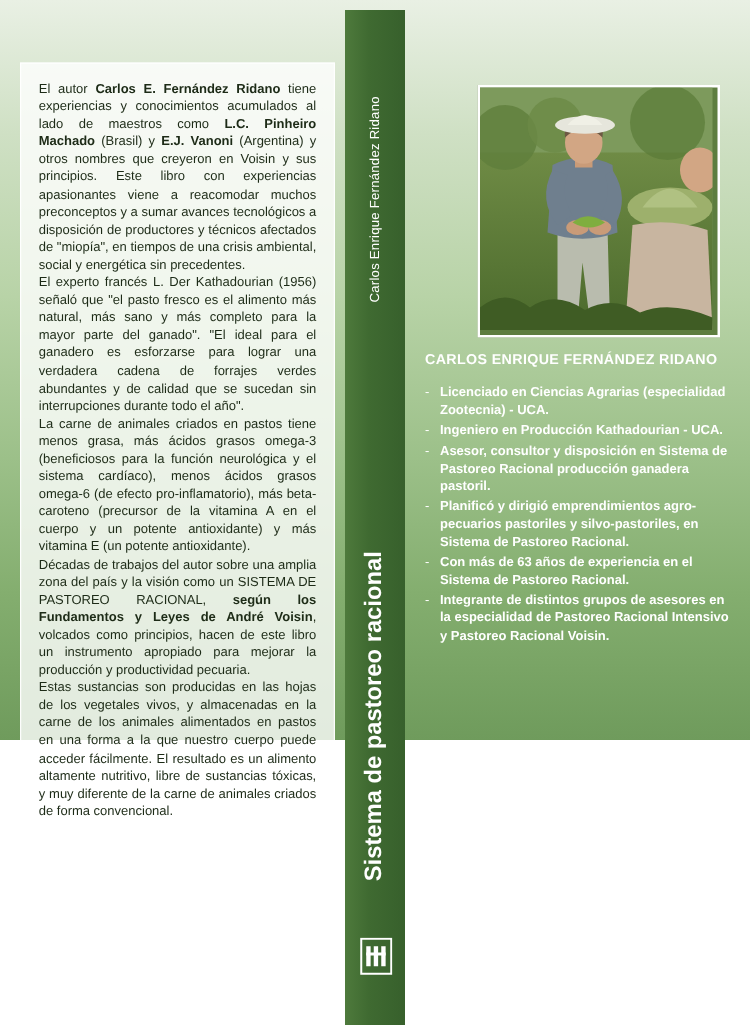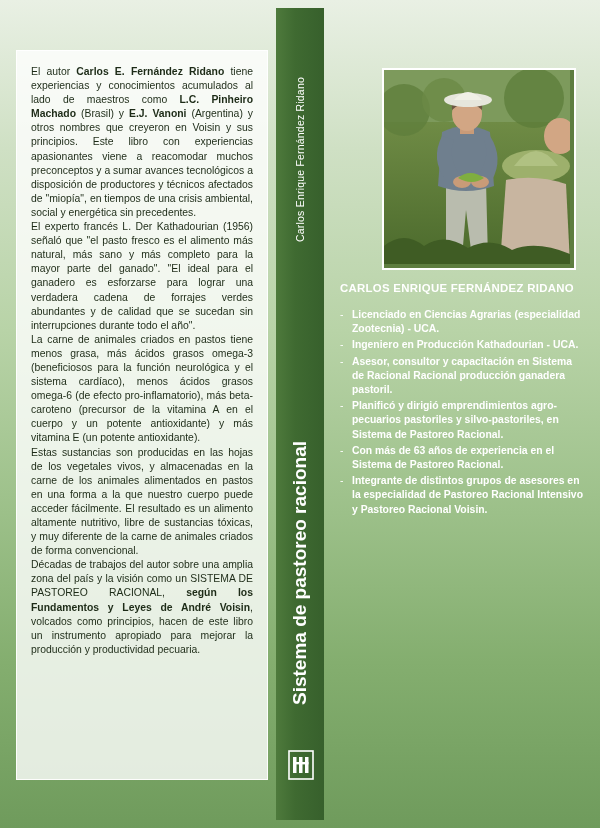--- a/index.html
+++ b/index.html
@@ -3,21 +3,21 @@
 <meta charset="utf-8">
 <style>
   html,body{margin:0;padding:0;}
   body{
     width:600px;height:828px;
     background:#ffffff;
     font-family:"Liberation Sans",sans-serif;
     overflow:hidden;
   }
   .cover{
-    position:absolute;left:0;top:0;width:600px;height:828px;
+    position:absolute;left:0;top:0;width:600px;height:592px;
     background:
       linear-gradient(180deg,#e9f0e4 0%,#cfe0c4 18%,#b8d3a7 40%,#9cc089 62%,#84ae6f 80%,#6f9b5c 100%);
   }
   
   .page-frame{
     position:absolute;left:8px;top:8px;width:584px;height:812px;
     border:0;
   }
   
   .back-cover{
@@ -92,22 +92,22 @@
 <body>
 
 <div class="cover">
   <div class="page-frame"></div>
 
   <div class="back-cover">
     <div class="back-text">
       <p>El autor <b>Carlos E. Fernández Ridano</b> tiene experiencias y conocimientos acumulados al lado de maestros como <b>L.C. Pinheiro Machado</b> (Brasil) y <b>E.J. Vanoni</b> (Argentina) y otros nombres que creyeron en Voisin y sus principios. Este libro con experiencias apasionantes viene a reacomodar muchos preconceptos y a sumar avances tecnológicos a disposición de productores y técnicos afectados de "miopía", en tiempos de una crisis ambiental, social y energética sin precedentes.</p>
       <p>El experto francés L. Der Kathadourian (1956) señaló que "el pasto fresco es el alimento más natural, más sano y más completo para la mayor parte del ganado". "El ideal para el ganadero es esforzarse para lograr una verdadera cadena de forrajes verdes abundantes y de calidad que se sucedan sin interrupciones durante todo el año".</p>
       <p>La carne de animales criados en pastos tiene menos grasa, más ácidos grasos omega-3 (beneficiosos para la función neurológica y el sistema cardíaco), menos ácidos grasos omega-6 (de efecto pro-inflamatorio), más beta-caroteno (precursor de la vitamina A en el cuerpo y un potente antioxidante) y más vitamina E (un potente antioxidante).</p>
+      <p>Décadas de trabajos del autor sobre una amplia zona del país y la visión como un SISTEMA DE PASTOREO RACIONAL, <b>según los Fundamentos y Leyes de André Voisin</b>, volcados como principios, hacen de este libro un instrumento apropiado para mejorar la producción y productividad pecuaria.</p>
       <p>Estas sustancias son producidas en las hojas de los vegetales vivos, y almacenadas en la carne de los animales alimentados en pastos en una forma a la que nuestro cuerpo puede acceder fácilmente. El resultado es un alimento altamente nutritivo, libre de sustancias tóxicas, y muy diferente de la carne de animales criados de forma convencional.</p>
-      <p>Décadas de trabajos del autor sobre una amplia zona del país y la visión como un SISTEMA DE PASTOREO RACIONAL, <b>según los Fundamentos y Leyes de André Voisin</b>, volcados como principios, hacen de este libro un instrumento apropiado para mejorar la producción y productividad pecuaria.</p>
     </div>
   </div>
 
   <div class="spine">
     <div class="spine-author">
       <span>Carlos Enrique Fernández Ridano</span>
     </div>
     <div class="spine-title">
       <span>Sistema de pastoreo racional</span>
     </div>
@@ -178,21 +178,21 @@
       <div class="bio-item">
         <div class="bio-dash">-</div>
         <div class="bio-body">Licenciado en Ciencias Agrarias (especialidad Zootecnia) - UCA.</div>
       </div>
       <div class="bio-item">
         <div class="bio-dash">-</div>
         <div class="bio-body">Ingeniero en Producción Kathadourian - UCA.</div>
       </div>
       <div class="bio-item">
         <div class="bio-dash">-</div>
-        <div class="bio-body">Asesor, consultor y capacitación en Sistema de Racional Racional producción ganadera pastoril.</div>
+        <div class="bio-body">Asesor, consultor y disposición en Sistema de Pastoreo Racional producción ganadera pastoril.</div>
       </div>
       <div class="bio-item">
         <div class="bio-dash">-</div>
         <div class="bio-body">Planificó y dirigió emprendimientos agro-pecuarios pastoriles y silvo-pastoriles, en Sistema de Pastoreo Racional.</div>
       </div>
       <div class="bio-item">
         <div class="bio-dash">-</div>
         <div class="bio-body">Con más de 63 años de experiencia en el Sistema de Pastoreo Racional.</div>
       </div>
       <div class="bio-item">

